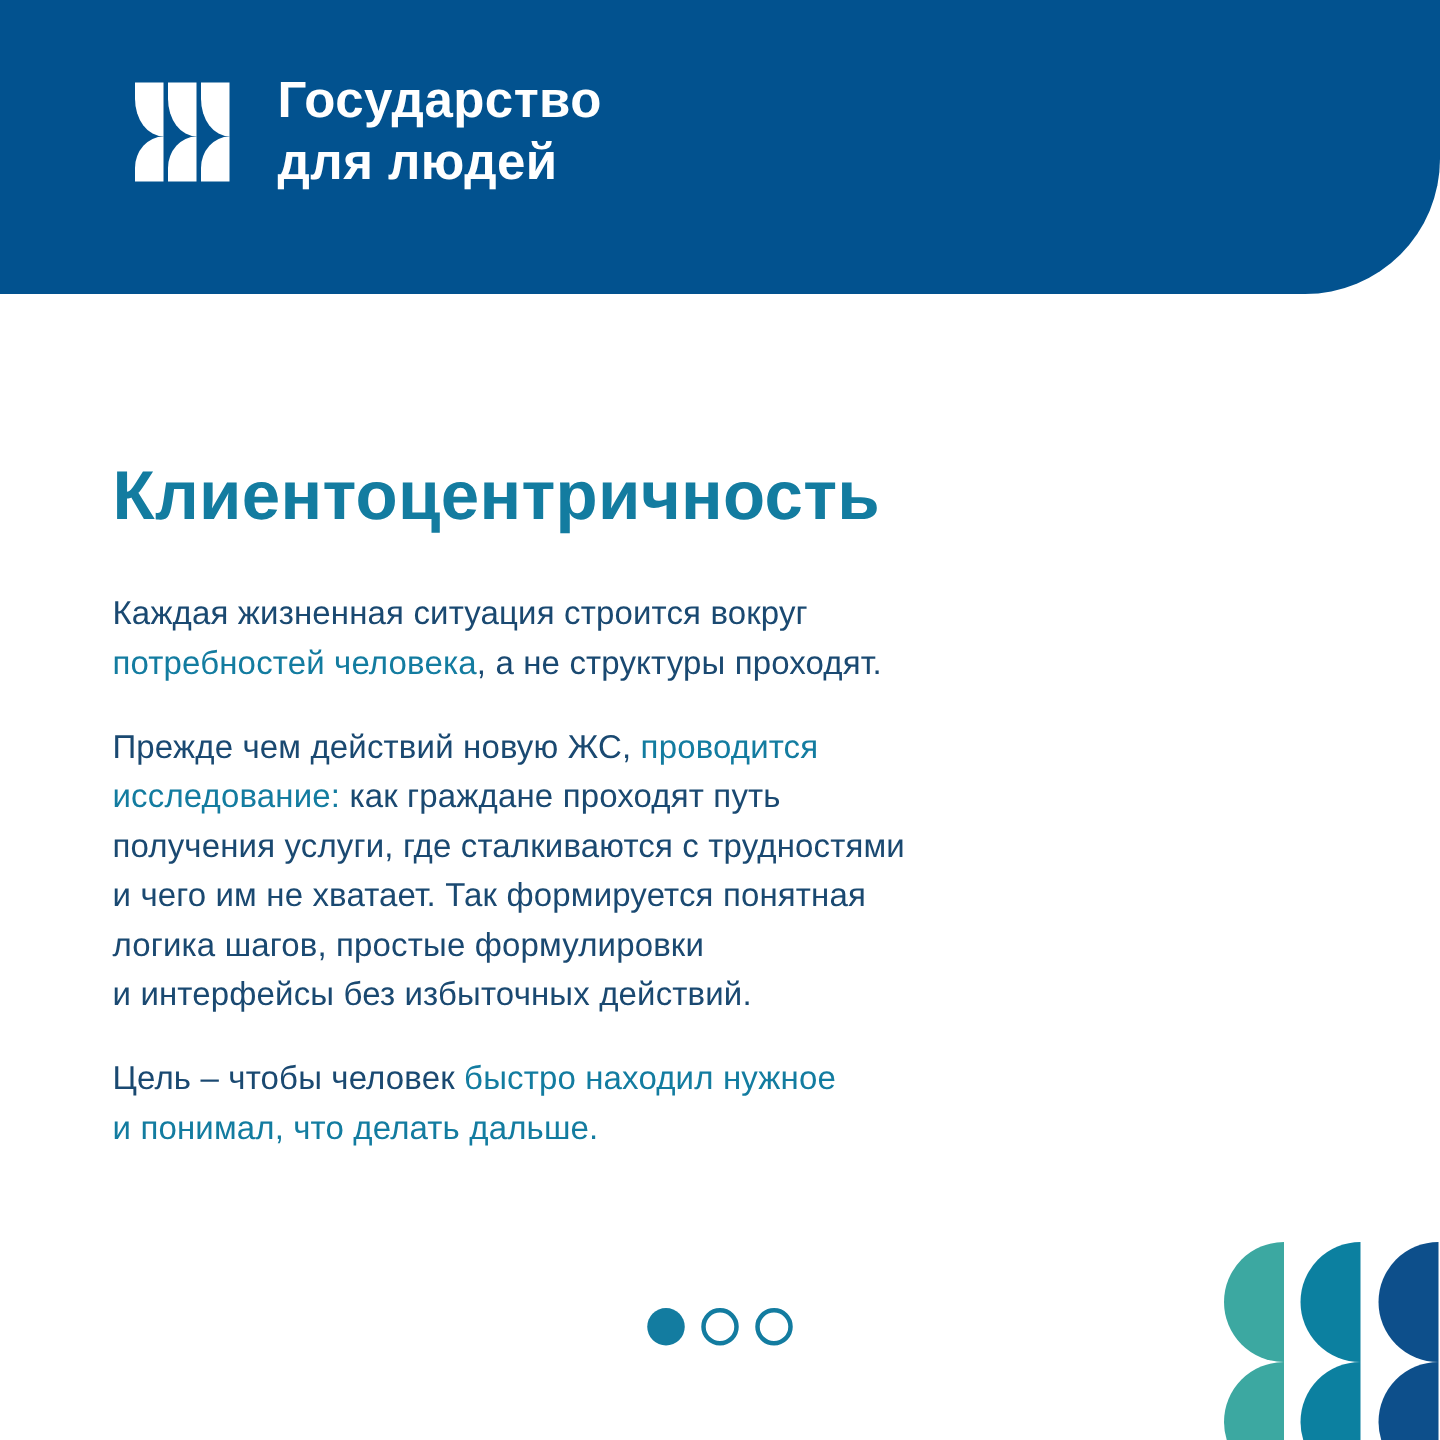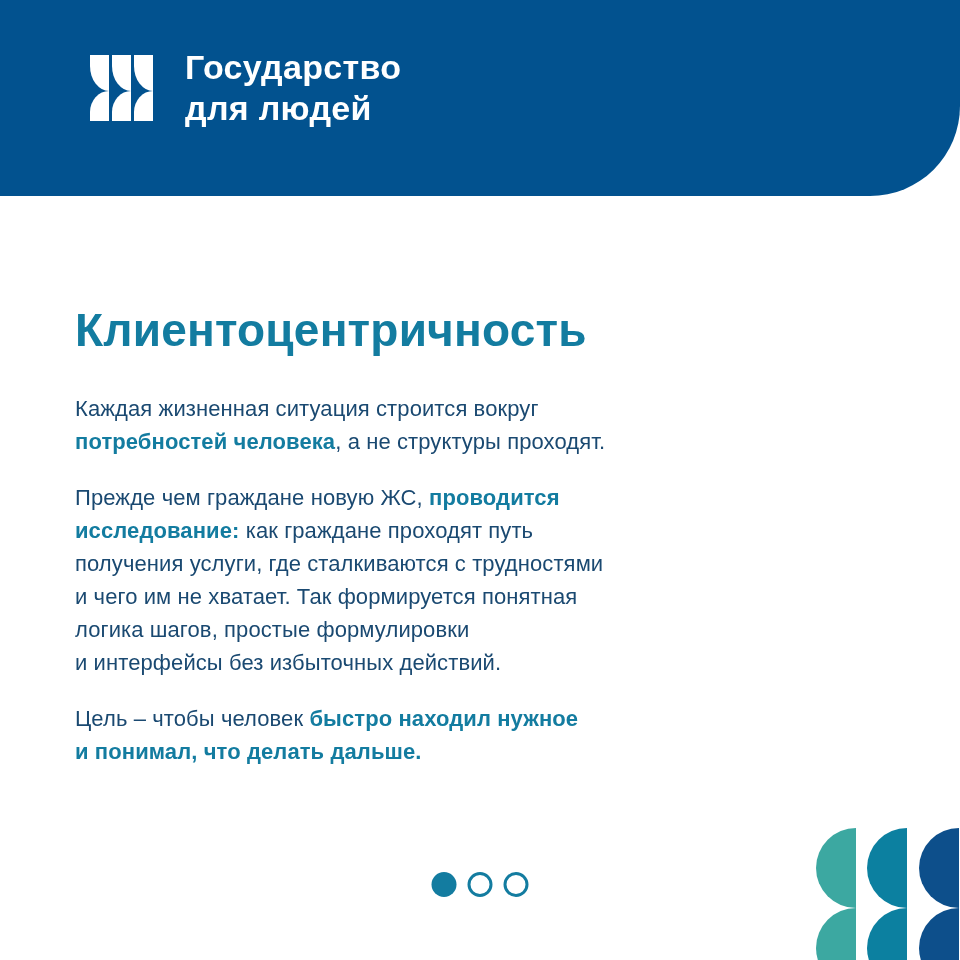--- a/index.html
+++ b/index.html
@@ -32,21 +32,21 @@
     color:var(--c-accent,#137CA0);
     letter-spacing:0.2px;
   }
   #paragraphs p{
     margin:0 0 23px 0;
     font-size:22px;line-height:33px;font-weight:500;
     color:var(--c-text,#1A4971);
     white-space:pre-line;
     letter-spacing:0.1px;
   }
-  #paragraphs .accent{color:var(--c-accent,#137CA0);font-weight:700;}
+  #paragraphs .accent{color:var(--c-accent,#137CA0);font-weight:400;}
   
   .dots{
     position:absolute;left:50%;top:872px;transform:translateX(-50%);
     display:flex;gap:11px;align-items:center;
   }
   .dot{width:25px;height:25px;border-radius:50%;box-sizing:border-box;display:block;}
   .dot.active{background:var(--c-accent,#137CA0);}
   .dot.inactive{background:#ffffff;border:3px solid var(--c-accent,#137CA0);}
   
   .deco{
@@ -82,21 +82,21 @@
     <div>Государство</div>
     <div>для людей</div>
   </div>
 </header>
 
 <main>
   <h1>Клиентоцентричность</h1>
   <div id="paragraphs">
       <p><span class="plain">Каждая жизненная ситуация строится вокруг
 </span><span class="accent">потребностей человека</span><span class="plain">, а не структуры проходят.</span></p>
-      <p><span class="plain">Прежде чем граждане новую ЖС, </span><span class="accent">проводится
+      <p><span class="plain">Прежде чем действий новую ЖС, </span><span class="accent">проводится
 исследование:</span><span class="plain"> как граждане проходят путь
 получения услуги, где сталкиваются с трудностями
 и чего им не хватает. Так формируется понятная
 логика шагов, простые формулировки
 и интерфейсы без избыточных действий.</span></p>
       <p><span class="plain">Цель – чтобы человек </span><span class="accent">быстро находил нужное
 и понимал, что делать дальше.</span></p>
     </div>
 </main>
 

